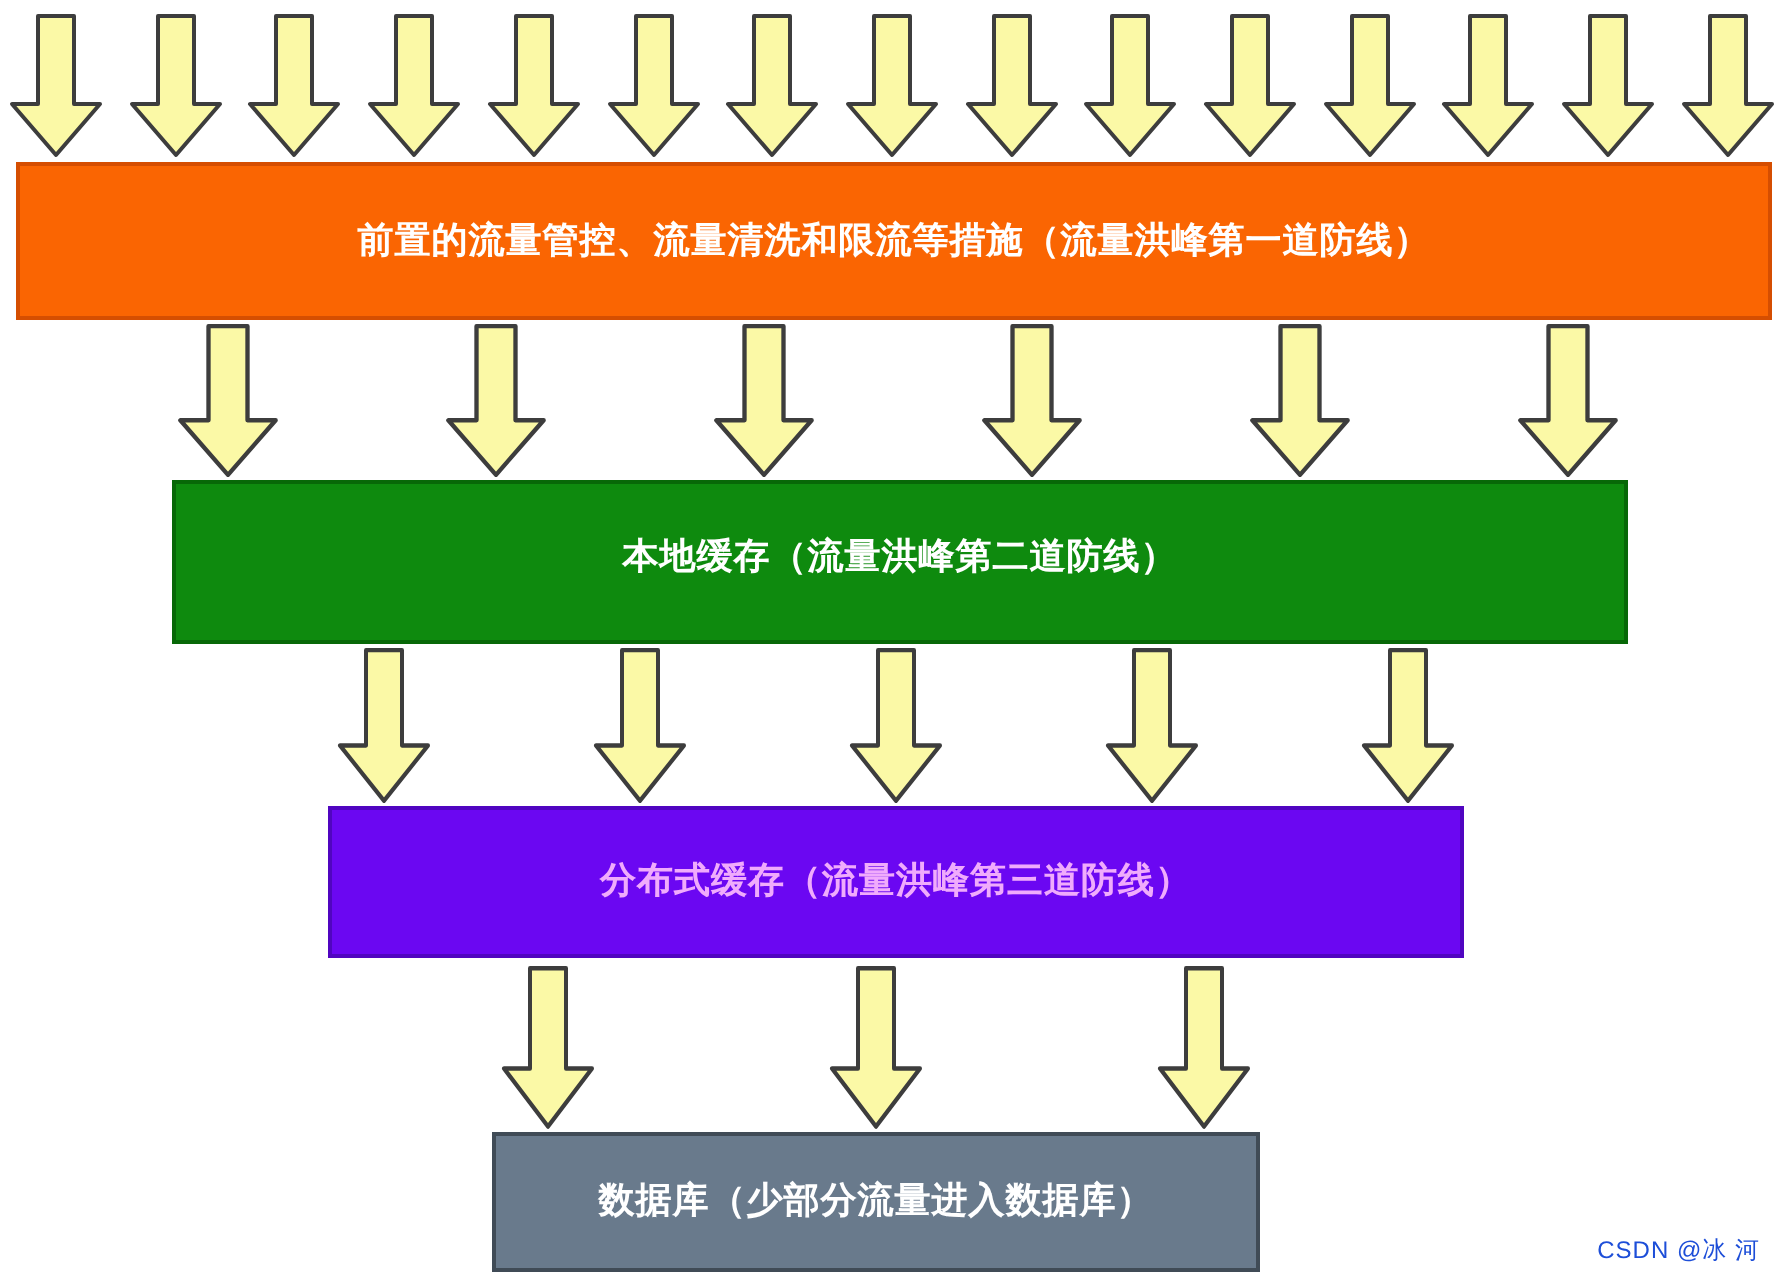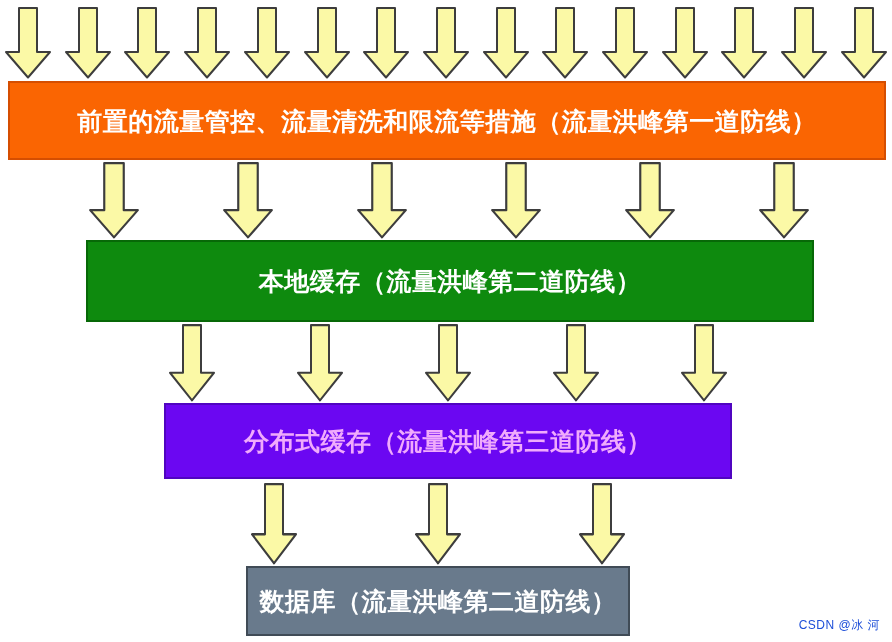--- a/index.html
+++ b/index.html
@@ -30,21 +30,21 @@
     position: absolute;
     box-sizing: border-box;
     border: 2px solid transparent;
     display: flex;
     align-items: center;
     justify-content: center;
     text-align: center;
   }
   .layer-label {
     color: #ffffff;
-    font-size: 25px;
+    font-size: 18px;
     font-weight: bold;
     letter-spacing: 0.5px;
     line-height: 1.2;
     white-space: nowrap;
   }
   .box-1 { top: 81px;  left: 8px;   width: 878px; height: 79px; }
   .box-2 { top: 240px; left: 86px;  width: 728px; height: 82px; }
   .box-3 { top: 403px; left: 164px; width: 568px; height: 76px; }
   .box-4 { top: 566px; left: 246px; width: 384px; height: 70px; }
   .watermark {
@@ -128,21 +128,21 @@
       </svg>
       <svg width="52" height="77" viewBox="0 0 48 72" preserveAspectRatio="none">
         <polygon points="15,1 33,1 33,45 46,45 24,70.5 2,45 15,45" fill="#fbf9a6" stroke="#3d3d3d" stroke-width="2" stroke-linejoin="round"></polygon>
       </svg>
       <svg width="52" height="77" viewBox="0 0 48 72" preserveAspectRatio="none">
         <polygon points="15,1 33,1 33,45 46,45 24,70.5 2,45 15,45" fill="#fbf9a6" stroke="#3d3d3d" stroke-width="2" stroke-linejoin="round"></polygon>
       </svg>
     </div>
 
   <div class="layer-box box-2" style="background: rgb(14, 138, 14); border-color: rgb(7, 104, 7);">
-    <span class="layer-label" style="color: rgb(255, 255, 255);">本地缓存（流量洪峰第二道防线）</span>
+    <span class="layer-label" style="color: rgb(255, 255, 255); font-family: Liberation Mono, monospace;">本地缓存（流量洪峰第二道防线）</span>
   </div>
 
   <div class="arrow-row row-3">
       <svg width="48" height="78" viewBox="0 0 48 72" preserveAspectRatio="none">
         <polygon points="15,1 33,1 33,45 46,45 24,70.5 2,45 15,45" fill="#fbf9a6" stroke="#3d3d3d" stroke-width="2" stroke-linejoin="round"></polygon>
       </svg>
       <svg width="48" height="78" viewBox="0 0 48 72" preserveAspectRatio="none">
         <polygon points="15,1 33,1 33,45 46,45 24,70.5 2,45 15,45" fill="#fbf9a6" stroke="#3d3d3d" stroke-width="2" stroke-linejoin="round"></polygon>
       </svg>
       <svg width="48" height="78" viewBox="0 0 48 72" preserveAspectRatio="none">
@@ -166,18 +166,18 @@
       </svg>
       <svg width="48" height="82" viewBox="0 0 48 72" preserveAspectRatio="none">
         <polygon points="15,1 33,1 33,45 46,45 24,70.5 2,45 15,45" fill="#fbf9a6" stroke="#3d3d3d" stroke-width="2" stroke-linejoin="round"></polygon>
       </svg>
       <svg width="48" height="82" viewBox="0 0 48 72" preserveAspectRatio="none">
         <polygon points="15,1 33,1 33,45 46,45 24,70.5 2,45 15,45" fill="#fbf9a6" stroke="#3d3d3d" stroke-width="2" stroke-linejoin="round"></polygon>
       </svg>
     </div>
 
   <div class="layer-box box-4" style="background: rgb(105, 122, 140); border-color: rgb(64, 75, 86);">
-    <span class="layer-label" style="color: rgb(255, 255, 255);">数据库（流量洪峰第二道防线）</span>
+    <span class="layer-label" style="color: rgb(255, 255, 255);">数据库（少部分流量进入数据库）</span>
   </div>
 
   <div class="watermark">CSDN @冰 河</div>
 
 </div>
 
 </body></html>

